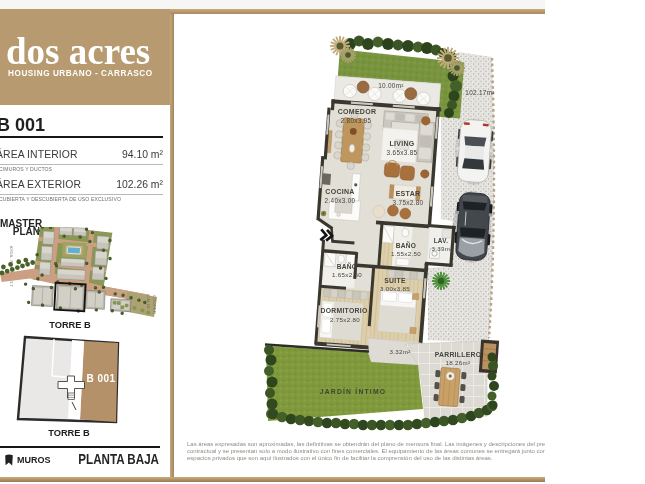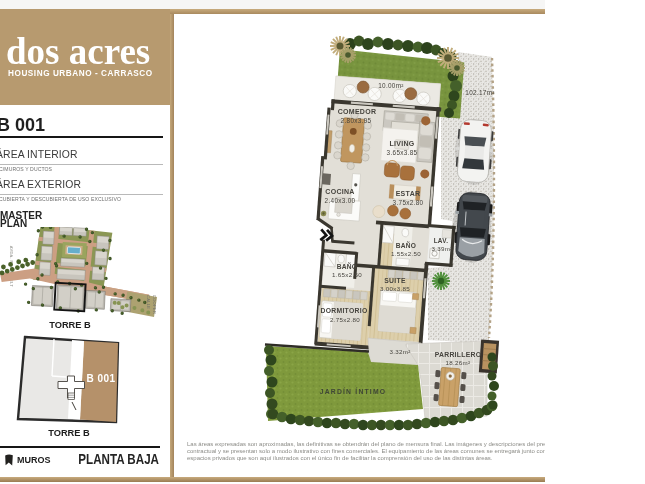--- a/index.html
+++ b/index.html
@@ -22,28 +22,30 @@
   <div class="abs" style="left:8px;top:69px;width:160px;color:#fff;font-weight:bold;font-size:8.2px;letter-spacing:0.55px">HOUSING URBANO - CARRASCO</div>
 
   <div class="abs" style="left:170px;top:13.5px;width:4px;height:464px;background:linear-gradient(90deg,#c5a87a,#a3845c)"></div>
 
   <div class="abs" style="left:-3px;top:114.5px;font-size:18px;font-weight:bold;color:#1f1f1f">B 001</div>
 
 
   <div class="abs" style="left:0;top:136px;width:163px;height:2.4px;background:#161616"></div>
 
   <div class="abs" style="left:-4px;top:148.5px;font-size:10.4px;color:#3a3a3a;letter-spacing:0.1px">ÁREA INTERIOR</div>
+  <div class="abs" style="left:0;top:148.5px;width:163px;text-align:right;font-size:10.4px;color:#3a3a3a">94.10 m²</div>
   <div class="abs" style="left:0;top:163.5px;width:163px;height:1px;background:#b9b9b9"></div>
   <div class="abs" style="left:-1px;top:165.5px;font-size:5.1px;color:#6f6f6f;letter-spacing:0.1px">C/MUROS Y DUCTOS</div>
 
   <div class="abs" style="left:-4px;top:178.5px;font-size:10.4px;color:#3a3a3a;letter-spacing:0.1px">ÁREA EXTERIOR</div>
+  <div class="abs" style="left:0;top:178.5px;width:163px;text-align:right;font-size:10.4px;color:#3a3a3a">102.26 m²</div>
   <div class="abs" style="left:0;top:193.5px;width:163px;height:1px;background:#b9b9b9"></div>
   <div class="abs" style="left:-1px;top:195.5px;font-size:5.1px;color:#6f6f6f;letter-spacing:0.1px">CUBIERTA Y DESCUBIERTA DE USO EXCLUSIVO</div>
 
-  <div class="abs" style="left:0px;top:212px;width:40px;text-align:left;font-size:10px;line-height:8px;font-weight:bold;color:#242424">MASTER<br>PLAN</div>
+  <div class="abs" style="left:0px;top:220px;width:40px;text-align:right;font-size:10px;line-height:8px;font-weight:bold;color:#242424">MASTER<br>PLAN</div>
 
   <div class="abs" style="left:-9px;top:264px;font-size:4px;color:#8f8f8a;transform:rotate(90deg);letter-spacing:0.3px">AVDA. ROOSEVELT</div>
 
   <svg class="abs" style="left:0;top:227px" width="166" height="106" viewBox="0 0 166 106" id="mp">
       <g transform="rotate(3 80 50)">
 
 <polygon points="38,0 110,4 104,60 33,55" fill="#8b9754"></polygon>
 
 <polygon points="52,1 57,1 54,57 49,56" fill="#cc9f83"></polygon>
 <polygon points="87,3 92,3 89,58 84,57" fill="#cc9f83"></polygon>

